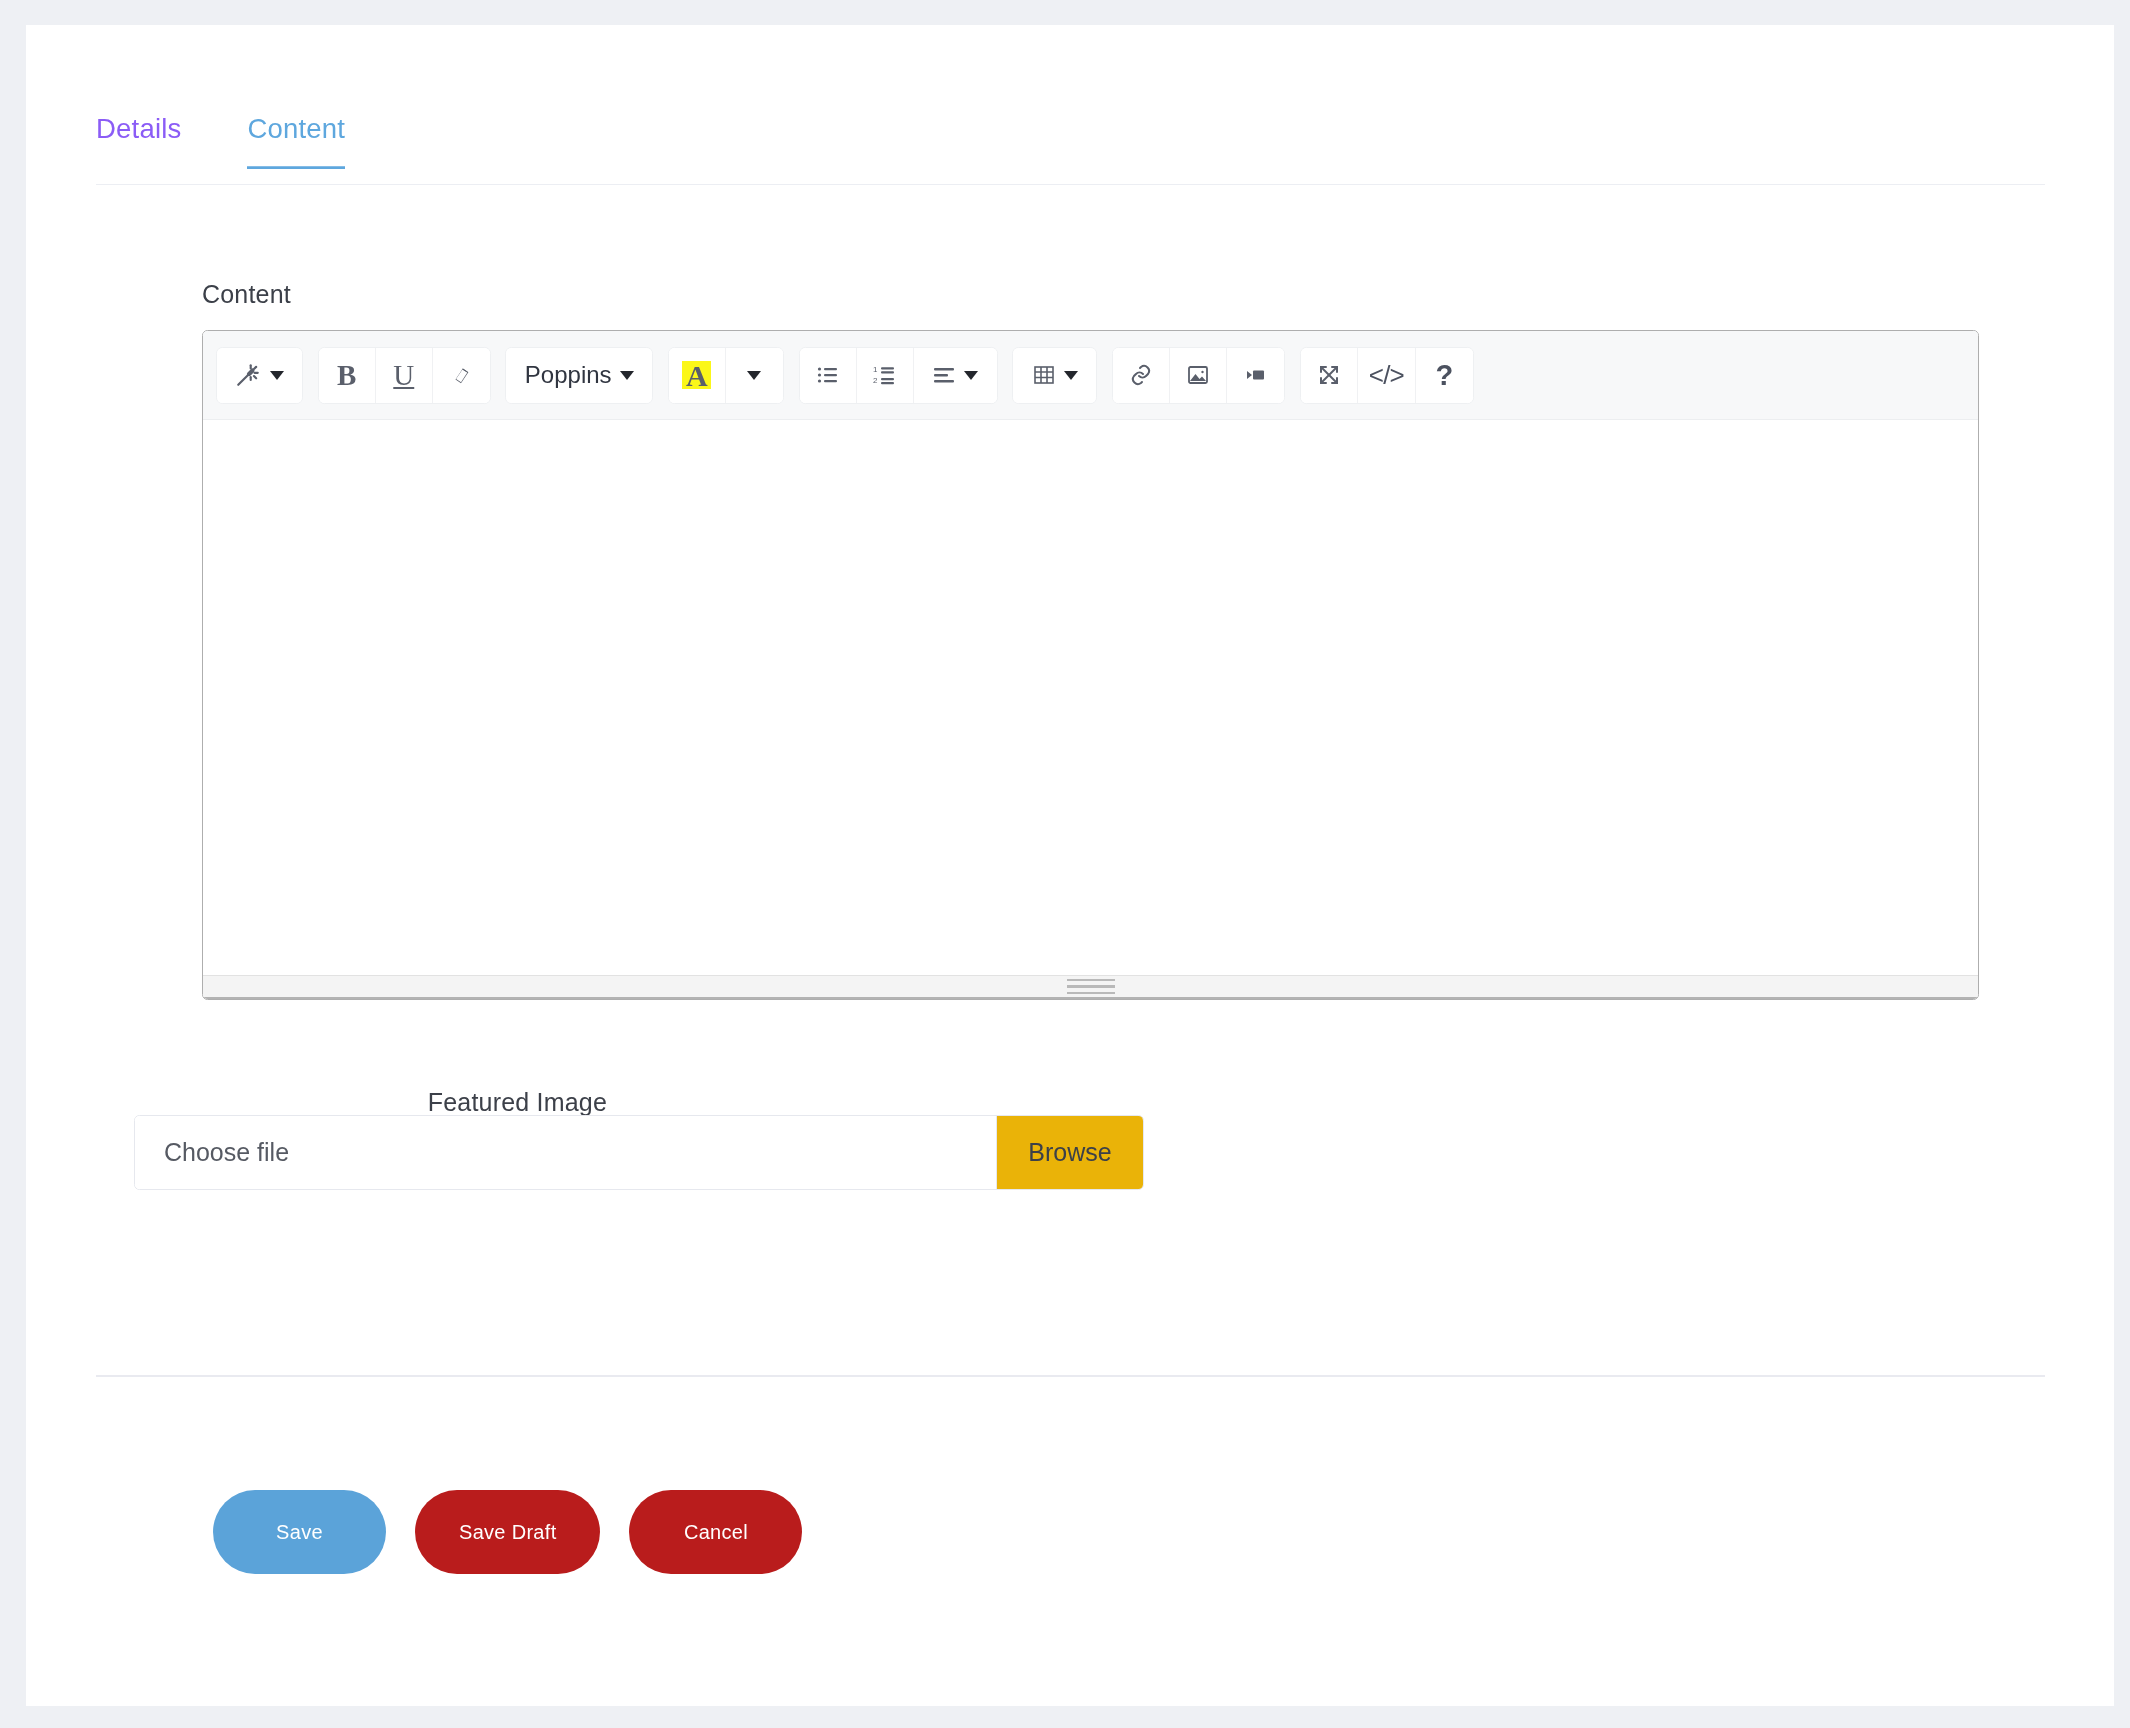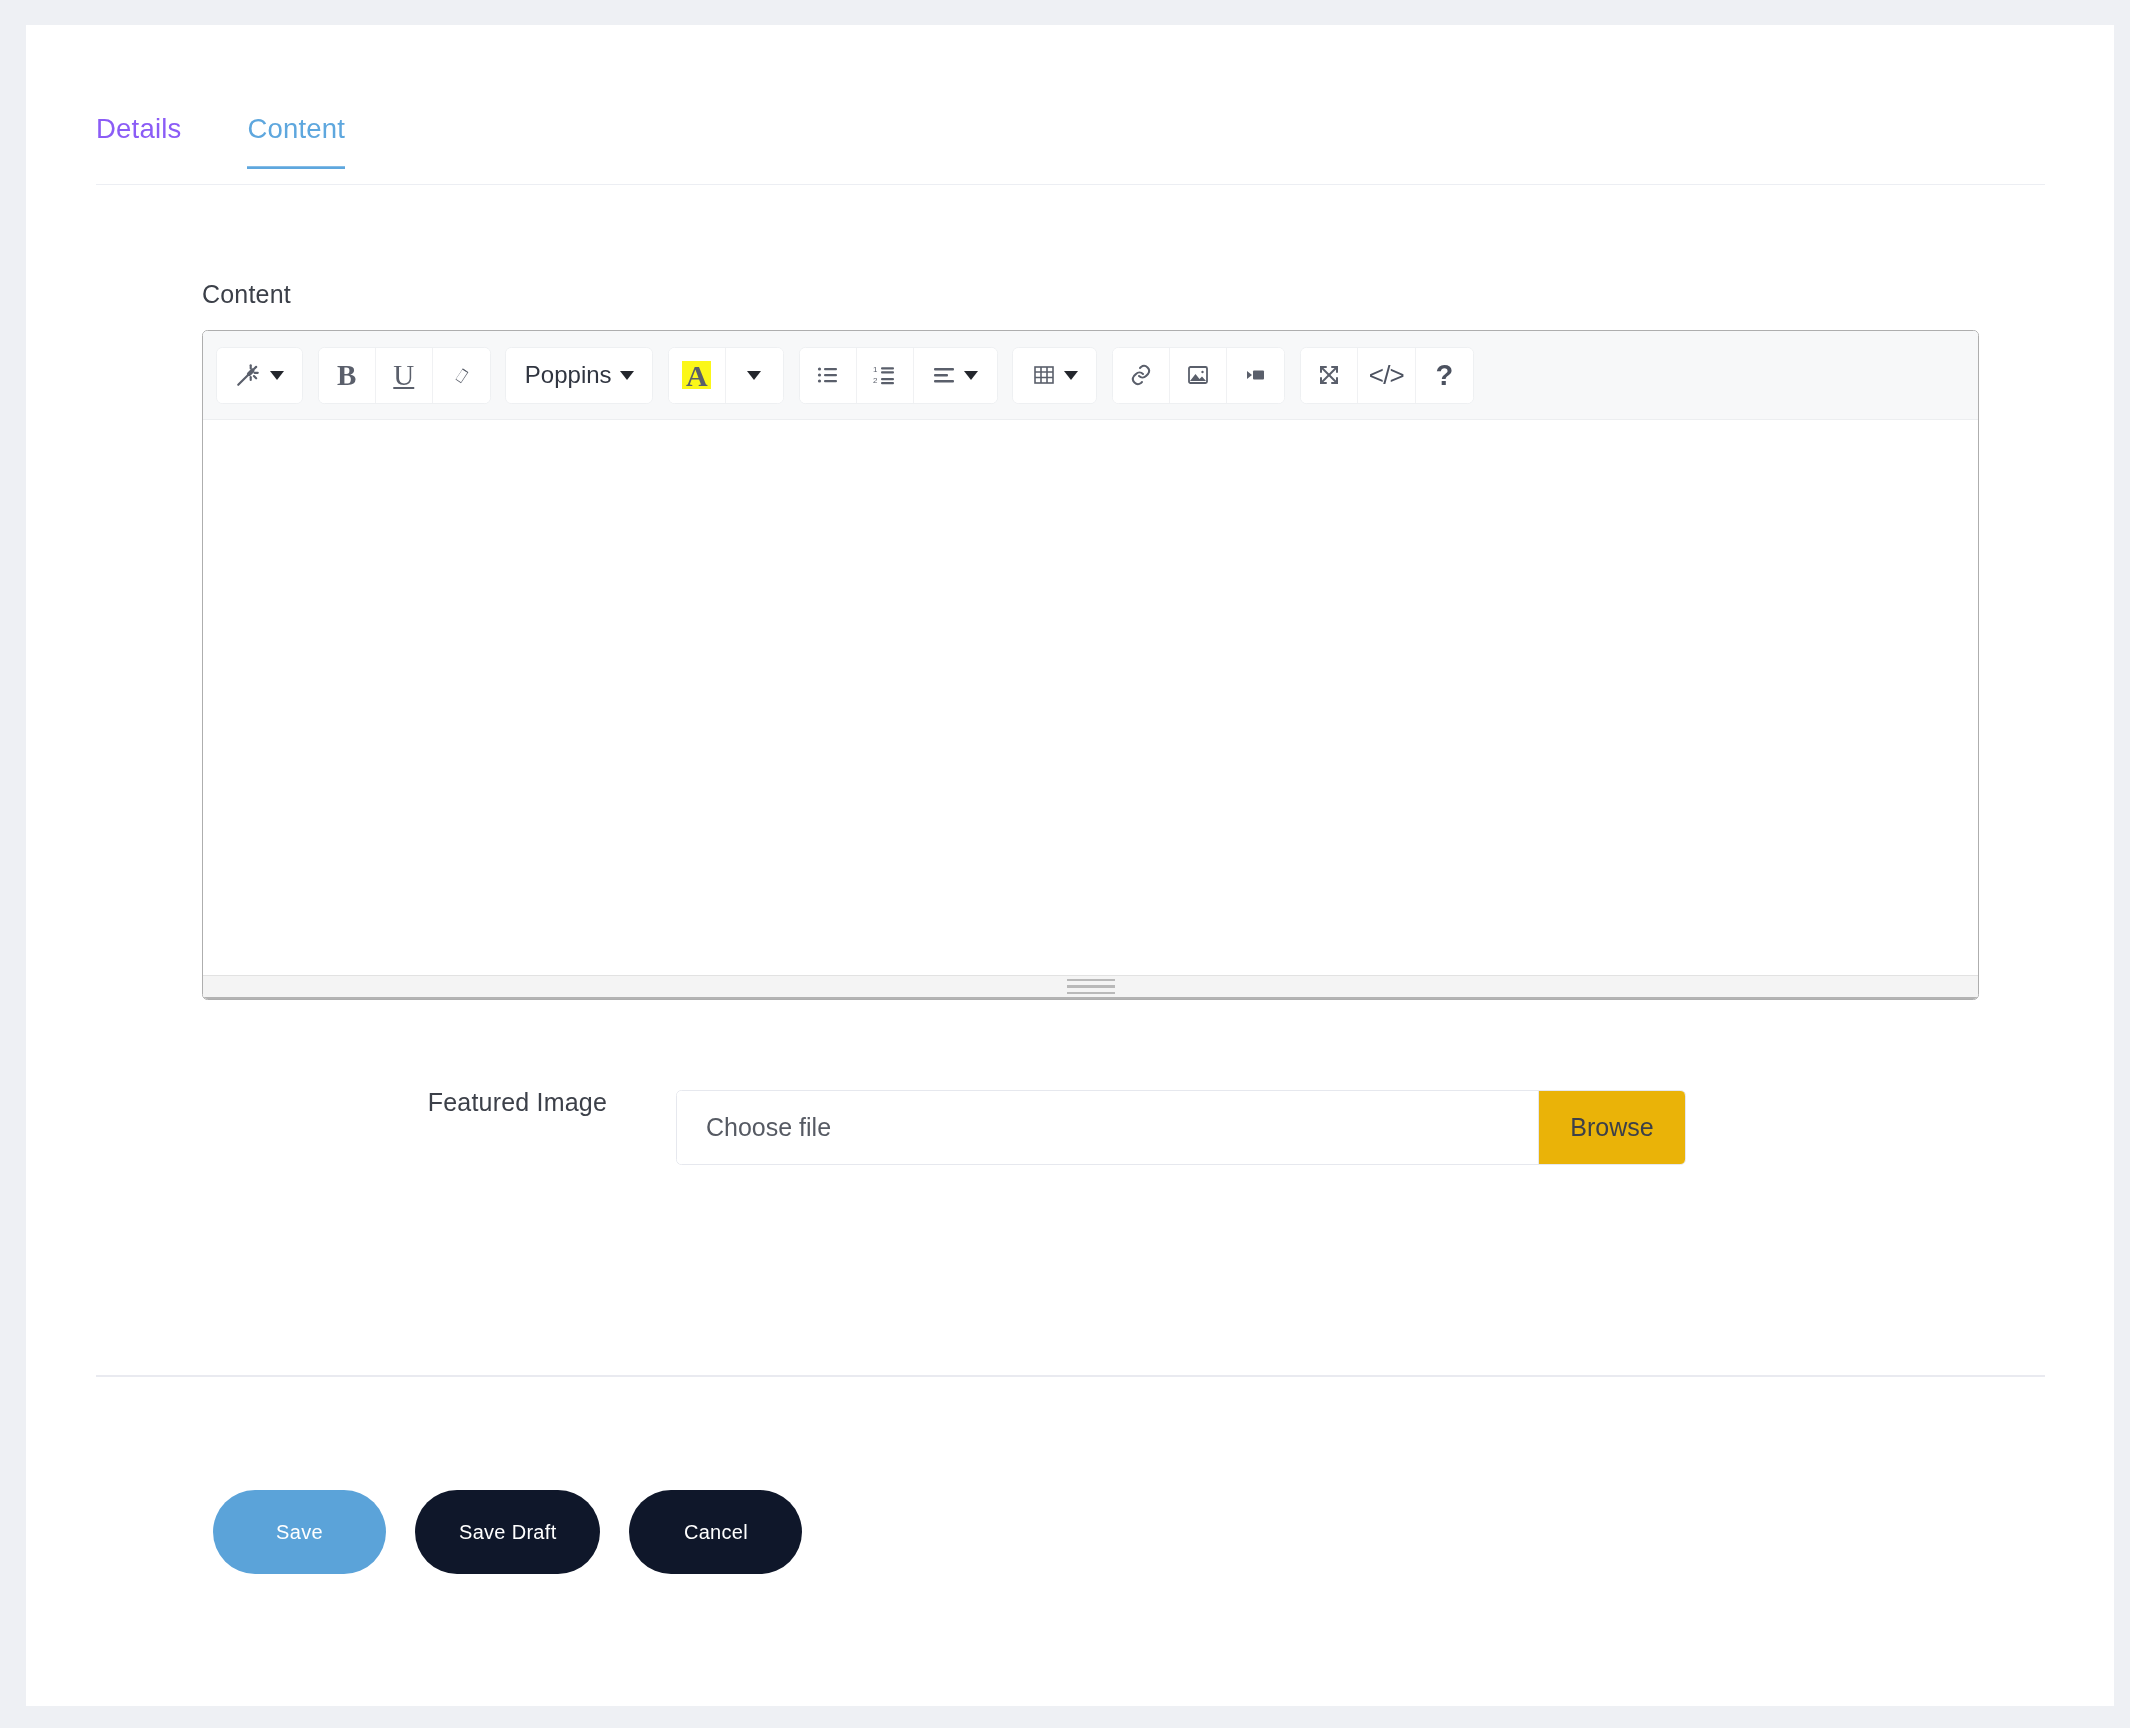--- a/index.html
+++ b/index.html
@@ -234,21 +234,21 @@
     border-radius: 42px;
     color: #ffffff;
     font-size: 20px;
     font-family: "Liberation Sans", sans-serif;
     letter-spacing: 0.3px;
     cursor: pointer;
     padding: 0 44px;
     min-width: 173px;
   }
   .btn-primary { background: #5ba3d9; }
-  .btn-muted { background: #0f172a; }
+  .btn-muted { background: #b91c1c; }
 </style>
 </head>
 <body>
 
 <div class="page-card">
 
   <div class="tabs">
     <button class="tab">Details</button>
     <button class="tab active">Content</button>
   </div>
@@ -417,21 +417,21 @@
 
     <div class="editor-resizer">
       <span class="grip">
           <i></i>
           <i></i>
           <i></i>
         </span>
     </div>
   </div>
 
-  <div class="form-row" style="left:92px; top:1065px;">
+  <div class="form-row" style="left:92px; top:1065px;flex-direction:column;">
     <div class="row-label">Featured Image</div>
     <div class="file-input-wrap">
       <div class="file-input-text">Choose file</div>
       <div class="browse-btn">Browse</div>
     </div>
   </div>
 
 
   <div class="divider"></div>
 

